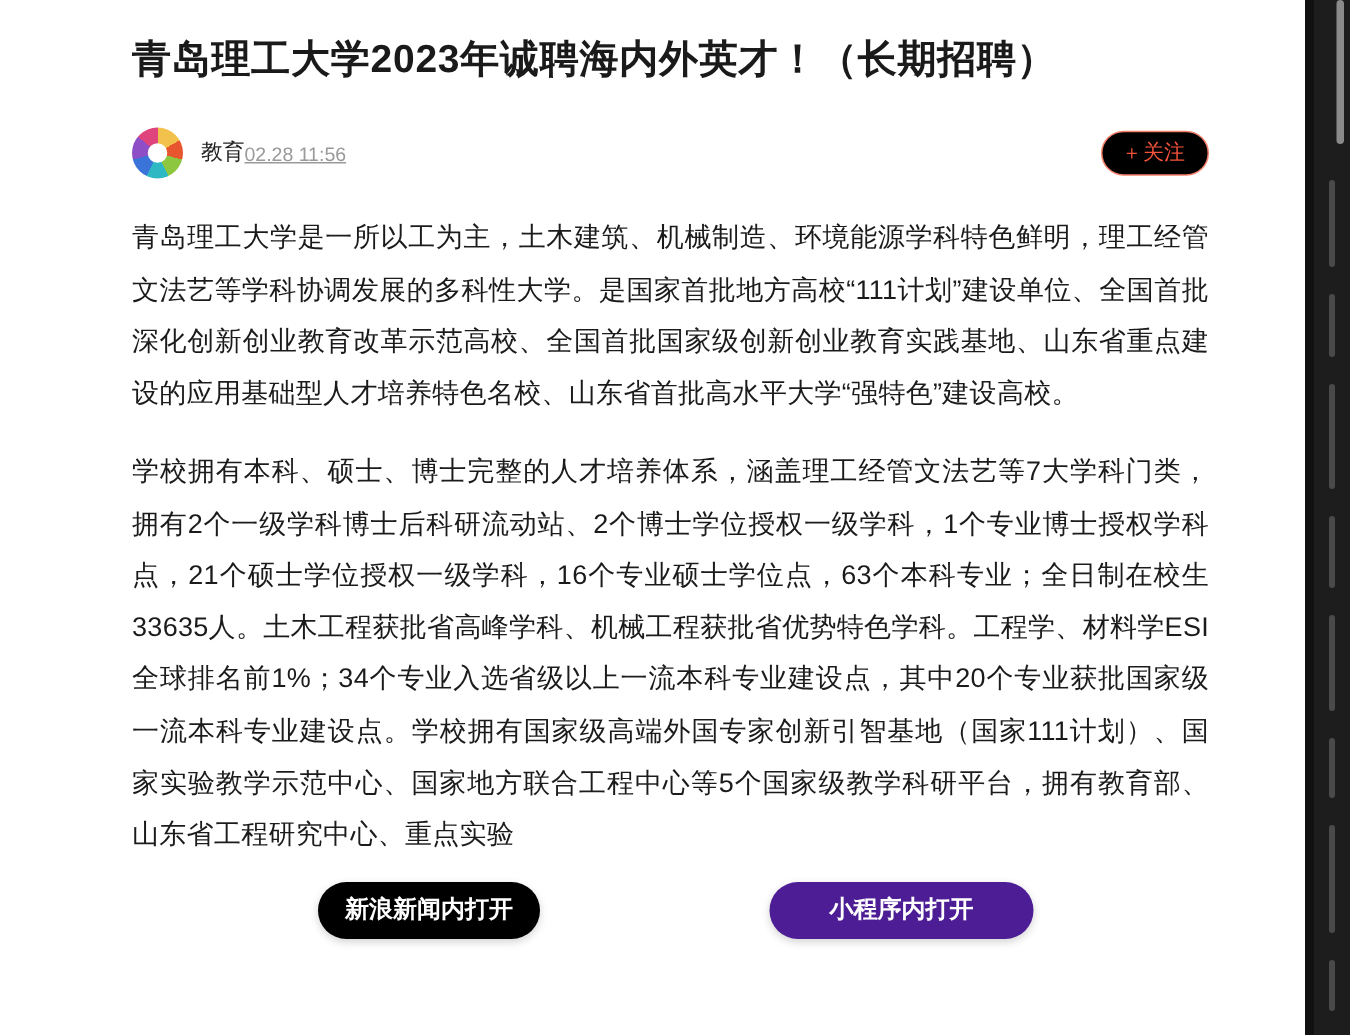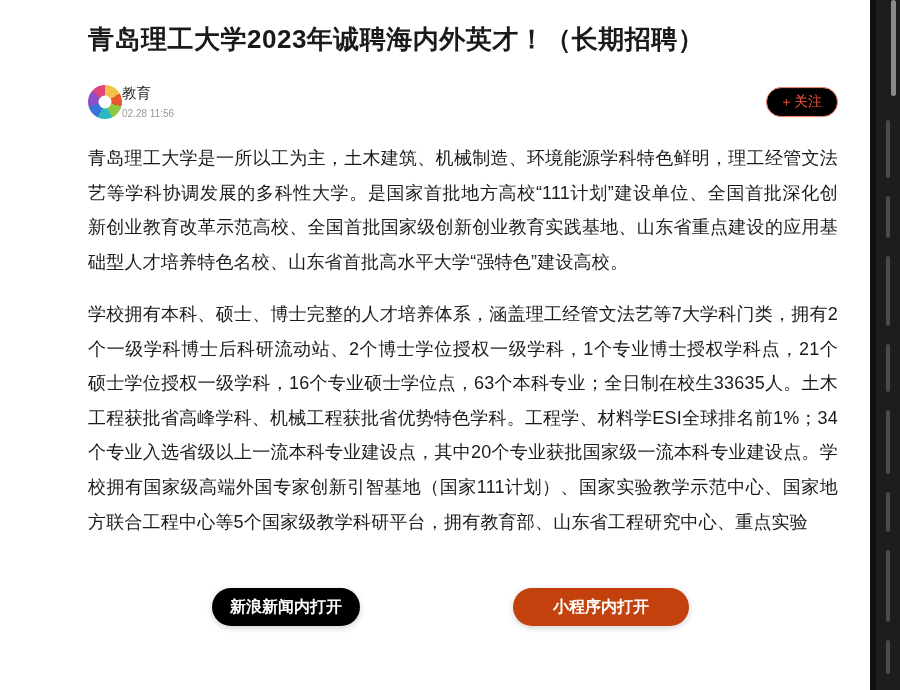--- a/index.html
+++ b/index.html
@@ -17,21 +17,21 @@
     background: #ffffff;
     overflow: hidden;
   }
 
   
   .article {
     position: absolute;
     left: 0; top: 0;
     width: 870px;
     height: 690px;
-    padding: 22px 32px 0 88px;
+    padding: 22px 64px 0 88px;
   }
 
   .title {
     font-size: 26px;
     font-weight: bold;
     color: #1a1a1a;
     line-height: 1.35;
     letter-spacing: 0.5px;
     margin: 0 0 22px 0;
   }
@@ -63,35 +63,37 @@
   .avatar::after {
     content: "";
     position: absolute;
     left: 50%; top: 50%;
     transform: translate(-50%, -50%);
     width: 13px; height: 13px;
     border-radius: 50%;
     background: #ffffff;
   }
   .meta-text {
-    margin-left: 0;
+    margin-left: 12px;
     display: flex;
-    flex-direction: column;
+    flex-direction: row;
     justify-content: center;
+    align-items: center;
   }
   .meta-name {
     font-size: 14.5px;
     color: #222222;
     line-height: 1.45;
   }
   .meta-time {
-    font-size: 10px;
+    font-size: 13px;
     color: #9a9a9a;
     line-height: 1.5;
     margin-top: 2px;
+    text-decoration: underline;
   }
   .follow-btn {
     position: absolute;
     right: 0;
     top: 50%;
     transform: translateY(-50%);
     border: 1px solid #f5806b;
     color: #f5543a;
     background: #000000;
     border-radius: 16px;
@@ -133,21 +135,21 @@
   .cta-left {
     left: 212px;
     top: 588px;
     width: 148px;
     background: #000000;
   }
   .cta-right {
     left: 513px;
     top: 588px;
     width: 176px;
-    background: #c2410c;
+    background: #4c1d95;
     font-family: Liberation Serif, serif;
   }
 
   
   .rail {
     position: absolute;
     right: 0; top: 0;
     width: 30px;
     height: 690px;
     background: #111111;

